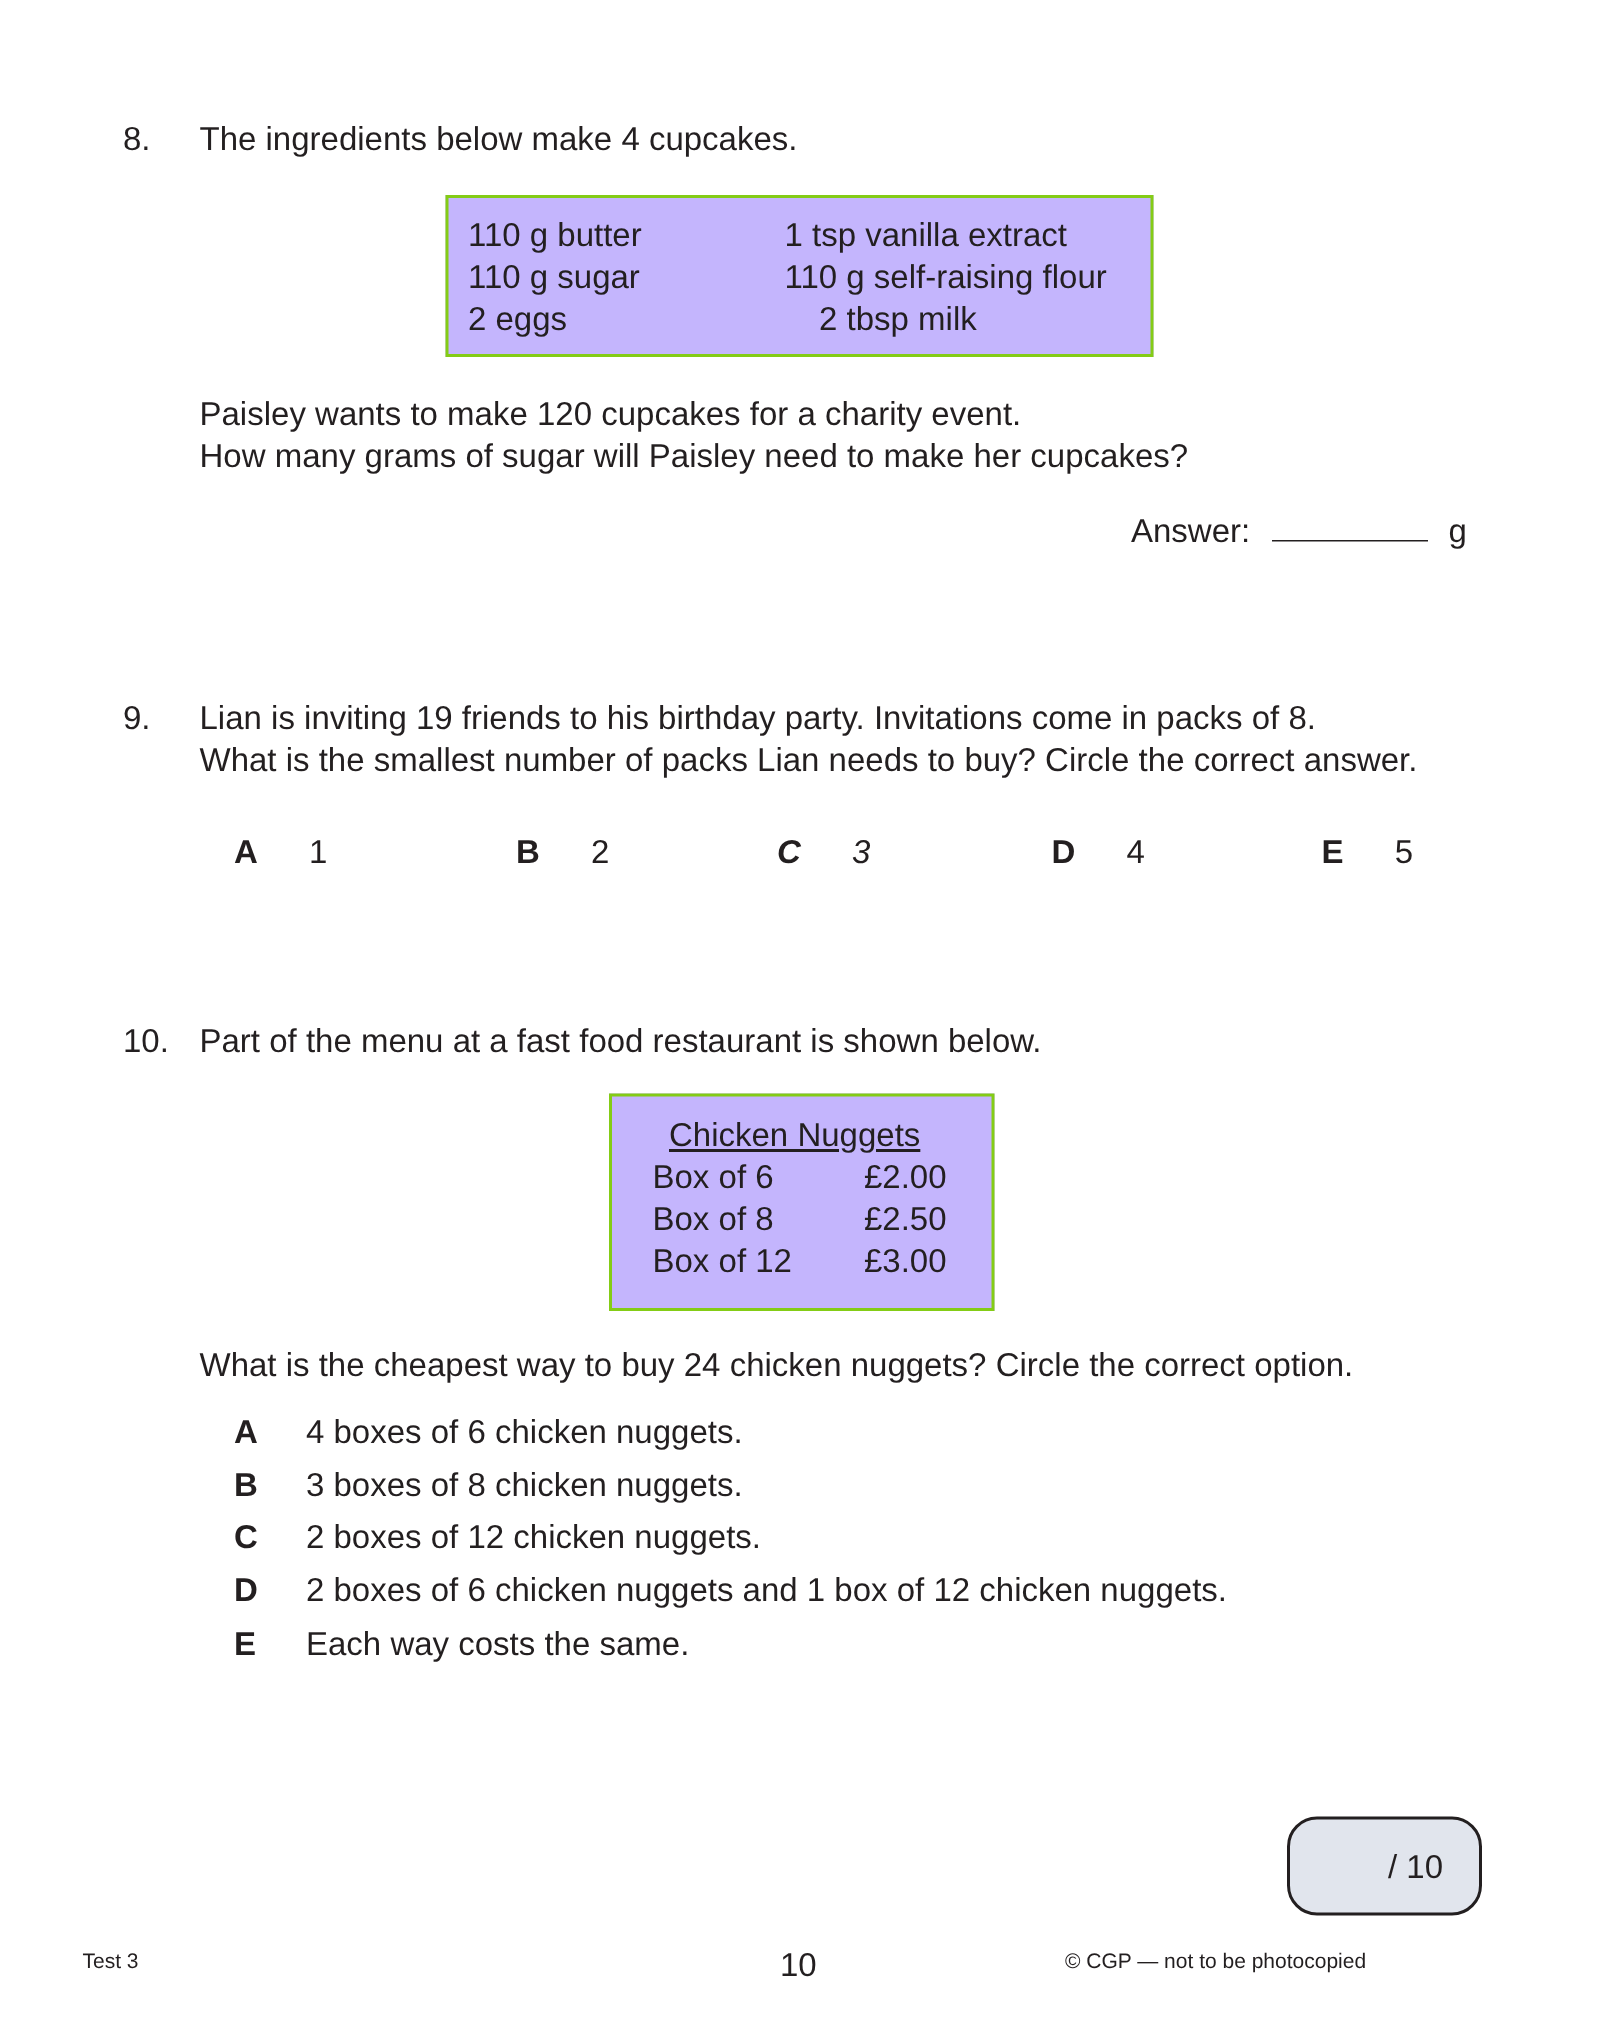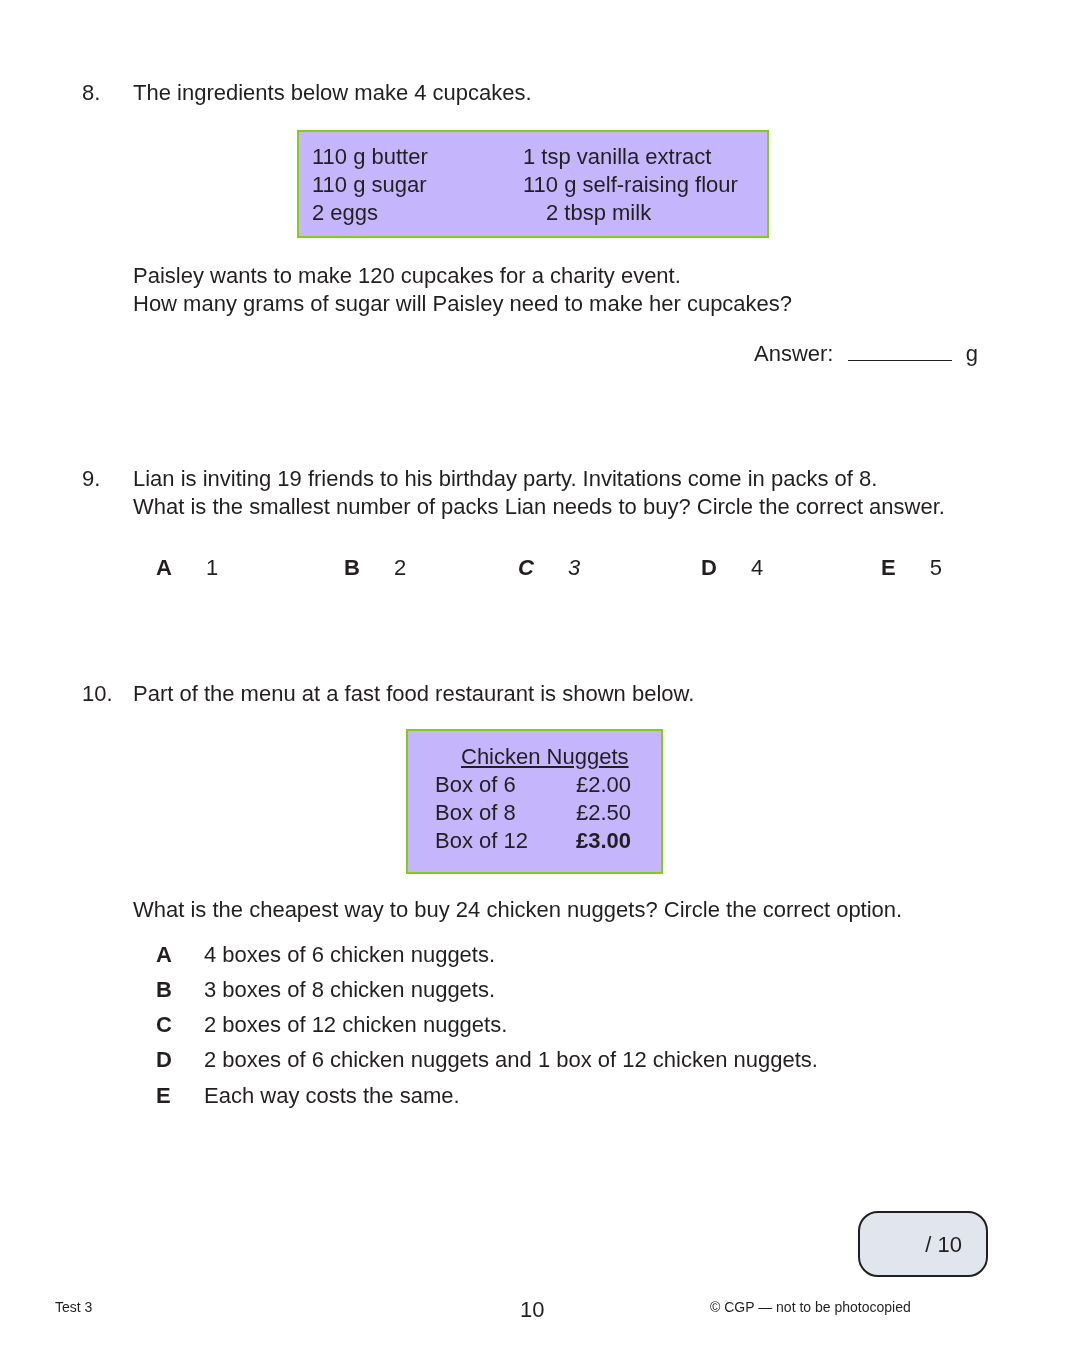--- a/index.html
+++ b/index.html
@@ -67,27 +67,27 @@
 </div>
 <div class="abs" style="left:881px; top:555px;">
   <span class="bold">E</span>
   <span style="margin-left:28px;">5</span>
 </div>
 
 <div class="abs qnum" style="top:681px;">10.</div>
 <div class="abs qtext" style="top:681px;">Part of the menu at a fast food restaurant is shown below.</div>
 
 <div class="box" style="left:406px; top:729px; width:253px; height:141px;">
-  <div class="abs" style="left:53px; top:13px; text-decoration:underline;">Chicken Nuggets</div>
+  <div class="abs" style="left:38px; top:13px; text-decoration:underline;">Chicken Nuggets</div>
   <div class="abs" style="left:27px; top:41px;">Box of 6</div>
   <div class="abs" style="left:168px; top:41px;">£2.00</div>
   <div class="abs" style="left:27px; top:69px;">Box of 8</div>
   <div class="abs" style="left:168px; top:69px;">£2.50</div>
   <div class="abs" style="left:27px; top:97px;">Box of 12</div>
-  <div class="abs" style="left:168px; top:97px;font-weight:bold;">£3.00</div>
+  <div class="abs" style="left:168px; top:97px;">£3.00</div>
 </div>
 
 <div class="abs qtext" style="top:897px;">What is the cheapest way to buy 24 chicken nuggets?  Circle the correct option.</div>
 
 <div class="abs" style="left:156px; top:942px;">
   <span class="bold" style="display:inline-block; width:48px;">A</span><span>4 boxes of 6 chicken nuggets.</span>
 </div>
 <div class="abs" style="left:156px; top:977px;">
   <span class="bold" style="display:inline-block; width:48px;">B</span><span>3 boxes of 8 chicken nuggets.</span>
 </div>

